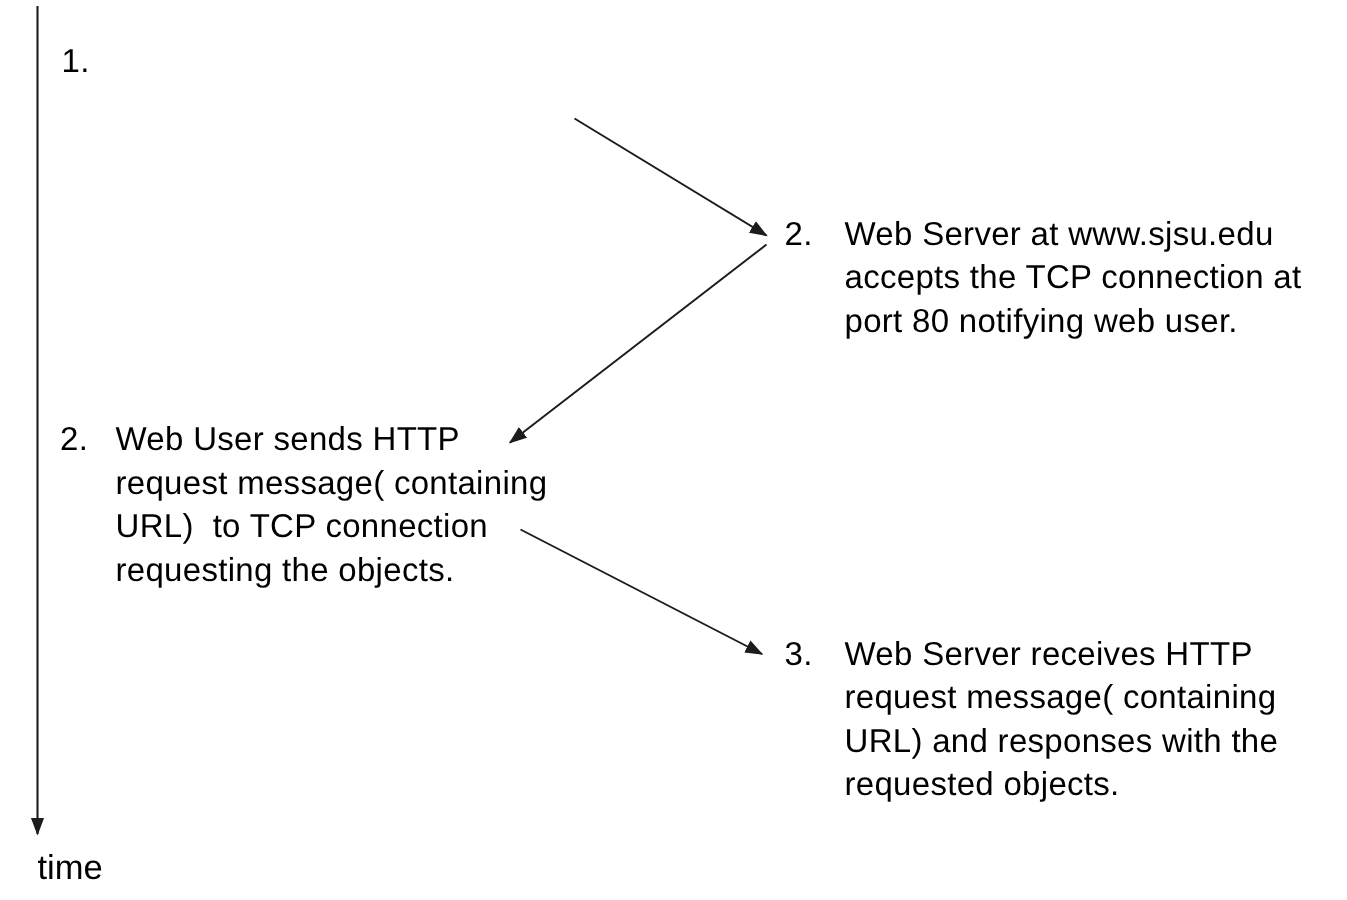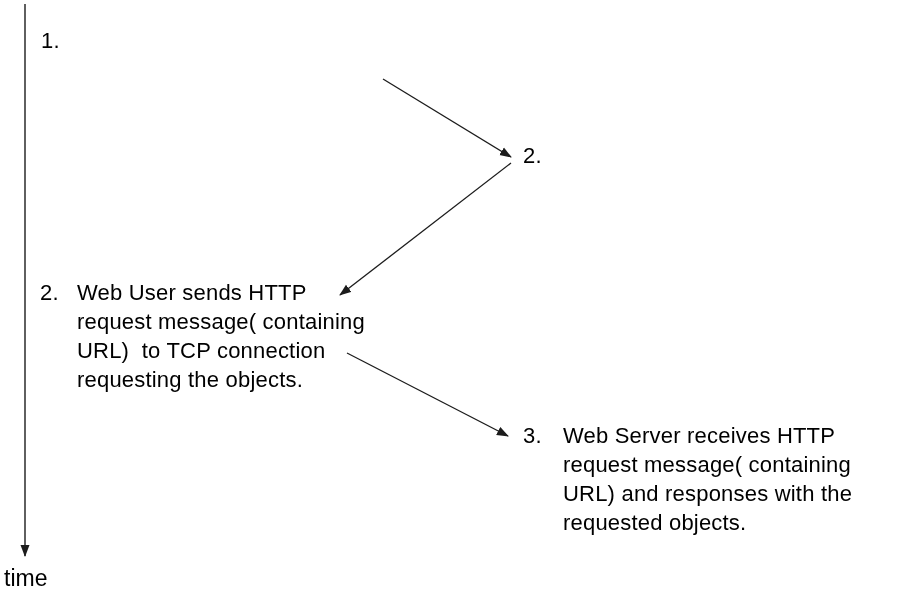--- a/index.html
+++ b/index.html
@@ -35,21 +35,21 @@
   .note .num {
     flex: 0 0 auto;
   }
   .note.left .num  { width: 37px; }
   .note.right .num { width: 40px; }
   .note .body {
     white-space: pre;
   }
   .time-label {
     position: absolute;
-    left: 4px;
+    left: 25px;
     top: 564px;
     color: #000000;
     font-size: 23px;
     line-height: 28px;
   }
 </style>
 </head>
 <body>
 
 <div class="stage">
@@ -69,20 +69,23 @@
 
     <line x1="347" y1="353" x2="508" y2="436" stroke="#1c1c1c" stroke-width="1.3" marker-end="url(#ah)"></line>
   </svg>
 
   <div class="note left" style="left:41px; top:26px;">
     <span class="num">1.</span>
   </div>
 
   <div class="note right" style="left:523px; top:141px;">
     <span class="num">2.</span>
+    <span class="body">Web Server at www.sjsu.edu
+accepts the TCP connection at
+port 80 notifying web user.</span>
   </div>
 
   <div class="note left" style="left:40px; top:278px;">
     <span class="num">2.</span>
     <span class="body">Web User sends HTTP
 request message( containing
 URL)  to TCP connection
 requesting the objects.</span>
   </div>
 

